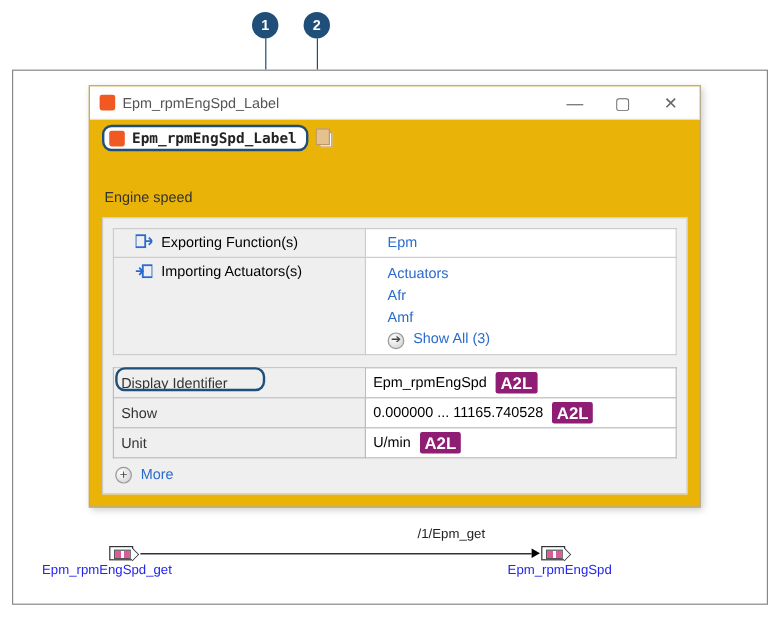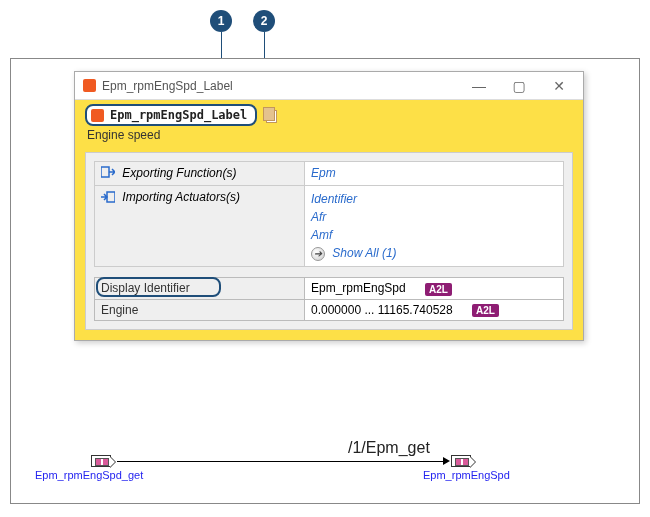--- a/index.html
+++ b/index.html
@@ -36,21 +36,21 @@
   .callout-line {
     position: absolute;
     background: #1f4e79;
     width: 1px;
   }
   
   .dialog {
     position: absolute;
     left: 63px; top: 12px;
     width: 510px;
-    background: #fde047;
+    background: #eab308;
     border: 1px solid #aaa;
     box-shadow: 2px 2px 6px rgba(0,0,0,0.2);
   }
   .titlebar {
     display: flex;
     align-items: center;
     height: 28px;
     padding: 0 4px 0 8px;
     background: #fff;
     border-bottom: 1px solid #ddd;
@@ -110,38 +110,38 @@
   .paste-icon::after {
     content: "";
     position: absolute;
     left: 0; top: 0; width: 10px; height: 12px;
     background: #e4c28e;
     border: 1px solid #c2965c;
   }
   .subtitle {
     padding: 0 0 6px 12px;
     color: #333;
+    margin-top: 29px;
   }
   
   .panel {
     margin: 4px 10px 10px 10px;
     border: 1px solid #ccc;
     background: #efefef;
     padding: 8px 8px;
   }
   .func-table, .prop-table {
     width: 100%;
     border-collapse: collapse;
     background: #fff;
   }
   .func-table td {
     border: 1px solid #ccc;
-    padding: 4px 6px;
+    padding: 4px 18px;
     vertical-align: top;
-    font-style: italic;
   }
   .func-left { background: #efefef; width: 210px; }
   .func-icon {
     display: inline-block;
     vertical-align: middle;
     margin-right: 4px;
   }
   .link { color: #2a6bcc; }
   .link-row { line-height: 18px; }
   .showall-arrow {
@@ -170,25 +170,25 @@
     left: 1px; top: -1px;
     width: 125px; height: 20px;
     border: 2px solid #1f4e79;
     border-radius: 8px;
     pointer-events: none;
   }
   .a2l-badge {
     display: inline-block;
     background: #8e1d73;
     color: #fff;
-    font-size: 10px;
+    font-size: 14px;
     font-weight: bold;
     padding: 1px 4px;
     border-radius: 2px;
-    margin-left: 16px;
+    margin-left: 4px;
     vertical-align: middle;
   }
   .more-row {
     padding: 6px 2px 0 2px;
   }
   .plus-circle {
     display: inline-block;
     width: 14px; height: 14px;
     border-radius: 50%;
     background: radial-gradient(circle at 35% 35%, #fff, #ccc);
@@ -248,21 +248,21 @@
     border-bottom: 4px solid transparent;
     border-left: 7px solid #000;
   }
   .diag-label {
     position: absolute;
     font-size: 11px;
     color: #2424f0;
   }
   .diag-title {
     position: absolute;
-    font-size: 16px;
+    font-size: 11px;
     color: #222;
   }
 </style>
 </head>
 <body>
 
 <div class="callout-circle" style="left:210px; top:10px;">1</div>
 <div class="callout-line" style="left:221px; top:32px; height:251px;"></div>
 <div class="callout-circle" style="left:253px; top:10px;">2</div>
 <div class="callout-line" style="left:264px; top:32px; height:71px;"></div>
@@ -309,54 +309,65 @@
           <td class="func-left">
             <span class="func-icon">
               <svg width="14" height="12">
                     <rect x="6" y="1" width="8" height="10" fill="none" stroke="#2a6bcc" stroke-width="1.5"></rect>
                     <path d="M0 6 h5 M3 3 l3 3 l-3 3" fill="none" stroke="#2a6bcc" stroke-width="1.5"></path>
                   </svg>
             </span>
             <span>Importing Actuators(s)</span>
           </td>
           <td>
-            <div class="link-row"><span class="link">Identifier</span></div>
+            <div class="link-row"><span class="link">Actuators</span></div>
             <div class="link-row"><span class="link">Afr</span></div>
             <div class="link-row"><span class="link">Amf</span></div>
             <div class="link-row">
               <span class="showall-arrow">➔</span>
-              <span class="link">Show All (1)</span>
+              <span class="link">Show All (3)</span>
             </div>
           </td>
         </tr>
       </tbody>
         </table>
 
       <table class="prop-table">
         <tbody>
             <tr>
           <td class="prop-left hl">
             <span>Display Identifier</span>
             <span class="hl-ring"></span>
           </td>
           <td>
             <span>Epm_rpmEngSpd</span>
             <span class="a2l-badge">A2L</span>
           </td>
         </tr>
         <tr>
-          <td class="prop-left">Engine</td>
+          <td class="prop-left">Show</td>
           <td>
             <span>0.000000 ... 11165.740528</span>
             <span class="a2l-badge">A2L</span>
           </td>
         </tr>
+        <tr>
+          <td class="prop-left">Unit</td>
+          <td>
+            <span>U/min</span>
+            <span class="a2l-badge">A2L</span>
+          </td>
+        </tr>
       </tbody>
         </table>
 
+      <div class="more-row">
+        <span class="plus-circle">+</span>
+        <span class="link">More</span>
+      </div>
     </div>
   </div>
 
   <div class="diagram">
     <div class="diag-title" style="left:275px; top:4px;">/1/Epm_get</div>
 
     <div class="port" style="left:18px; top:20px;">
       <div class="port-right-cap"></div>
     </div>
     <div class="wire" style="left:44px; top:26px; width:326px;"></div>

